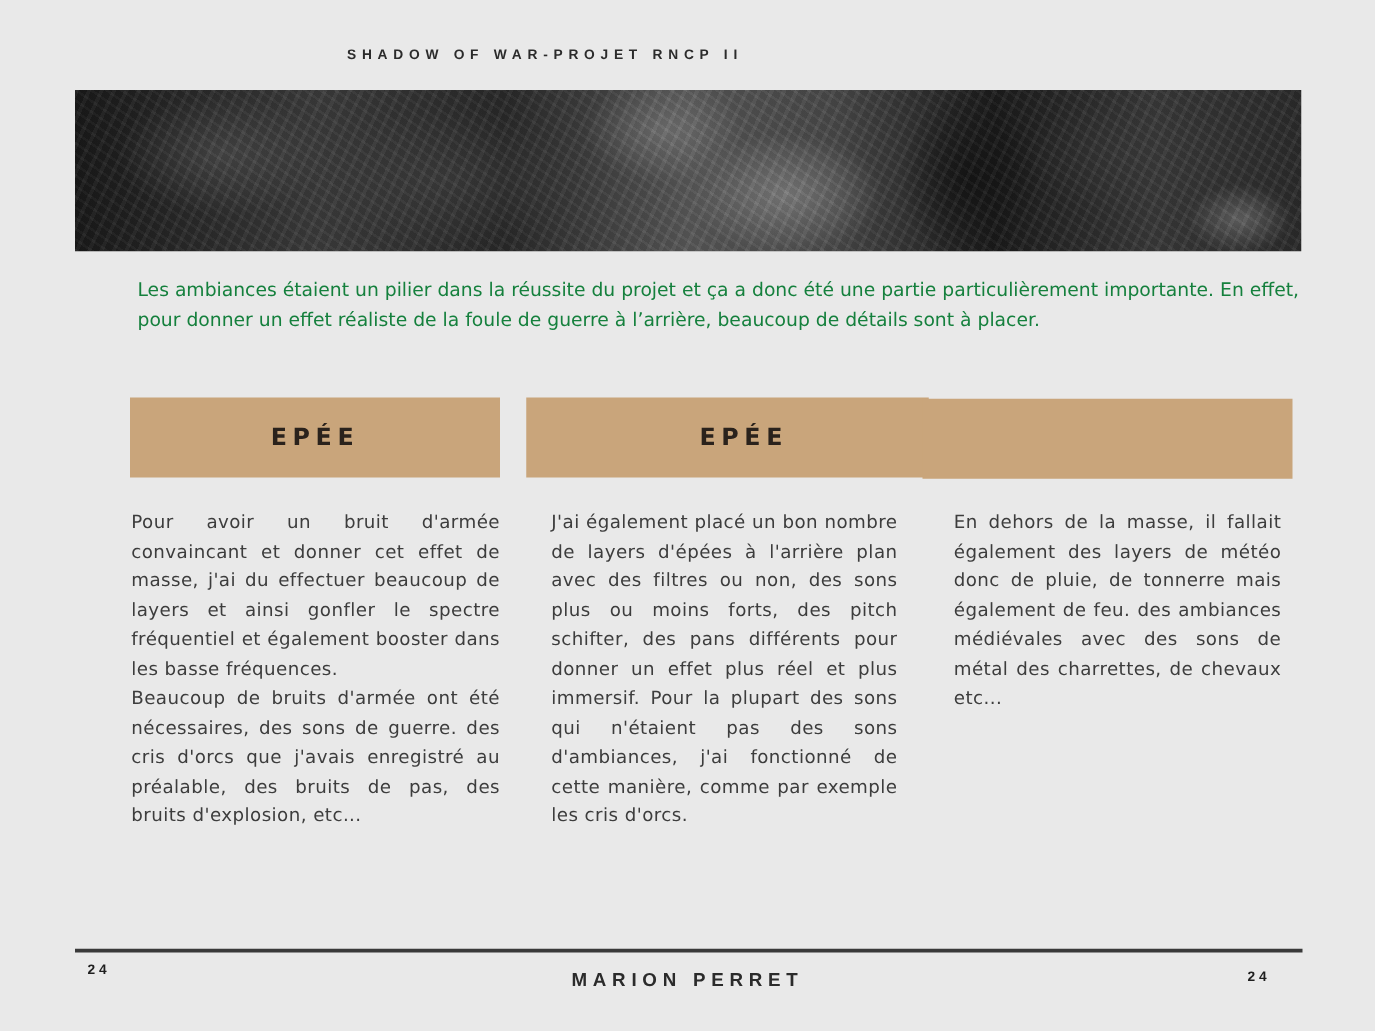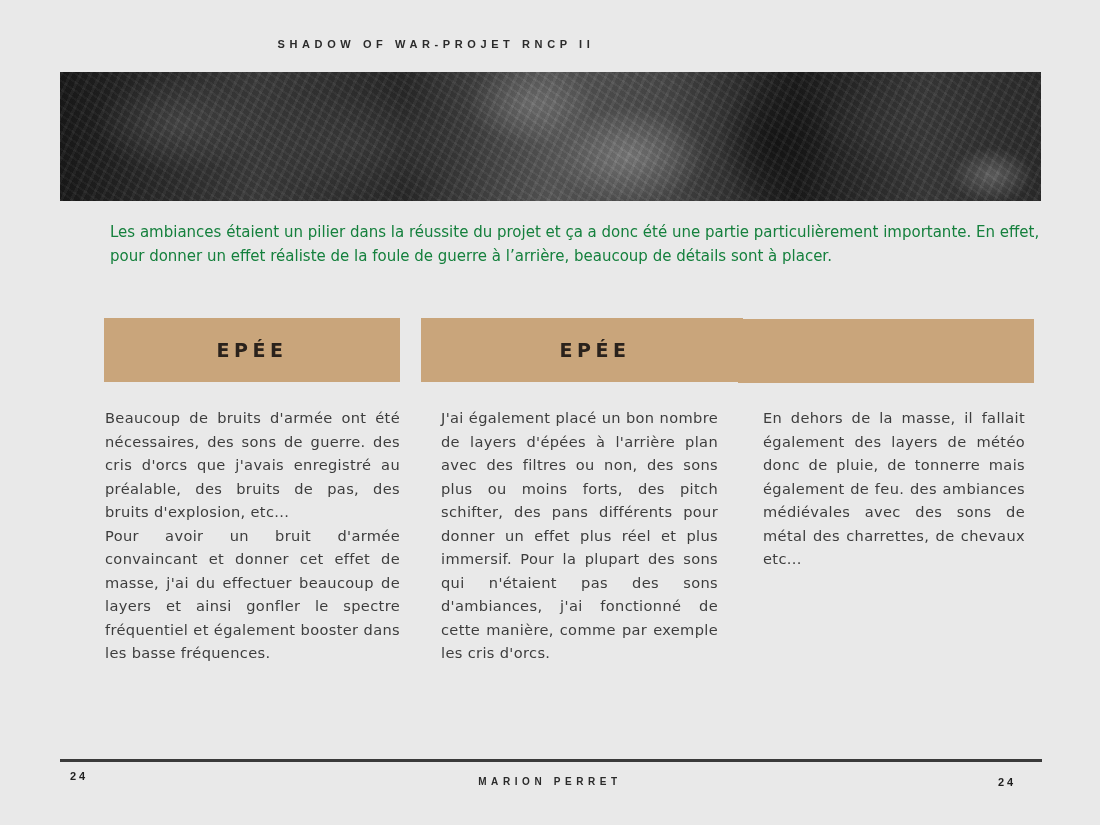--- a/index.html
+++ b/index.html
@@ -122,42 +122,42 @@
     color: #1f1f1f;
   }
   .author {
     position: absolute;
     left: 0;
     width: 1100px;
     top: 776px;
     text-align: center;
     font-family: "Liberation Sans", sans-serif;
     font-weight: bold;
-    font-size: 10px;
+    font-size: 15px;
     letter-spacing: 4.6px;
     color: #2b2b2b;
   }
 </style>
 </head>
 <body>
 
 <div class="top-title">SHADOW OF WAR-PROJET RNCP II</div>
 
 <div class="banner">
   <div class="texture"></div>
 </div>
 
 <div class="intro">Les ambiances étaient un pilier dans la réussite du projet et ça a donc été une partie particulièrement importante. En effet, pour donner un effet réaliste de la foule de guerre à l’arrière, beaucoup de détails sont à placer.</div>
 
 <div class="col-head" style="left:104px;">
   <span>EPÉE</span>
 </div>
 <div class="col-body" style="left:105px; width:295px;">
+  <p>Pour avoir un bruit d'armée convaincant et donner cet effet de masse, j'ai du effectuer beaucoup de layers et ainsi gonfler le spectre fréquentiel et également booster dans les basse fréquences.</p>
   <p>Beaucoup de bruits d'armée ont été nécessaires, des sons de guerre. des cris d'orcs que j'avais enregistré au préalable, des bruits de pas, des bruits d'explosion, etc...</p>
-  <p>Pour avoir un bruit d'armée convaincant et donner cet effet de masse, j'ai du effectuer beaucoup de layers et ainsi gonfler le spectre fréquentiel et également booster dans les basse fréquences.</p>
 </div>
 
 <div class="col-head" style="left:421px;padding-left:26px;">
   <span>EPÉE</span>
 </div>
 <div class="col-body" style="left:441px; width:277px;">
   <p>J'ai également placé un bon nombre de layers d'épées à l'arrière plan avec des filtres ou non, des sons plus ou moins forts, des pitch schifter, des pans différents pour donner un effet plus réel et plus immersif. Pour la plupart des sons qui n'étaient pas des sons d'ambiances, j'ai fonctionné de cette manière, comme par exemple les cris d'orcs.</p>
 </div>
 
 <div class="col-head" style="left:738px; top:319px;">

